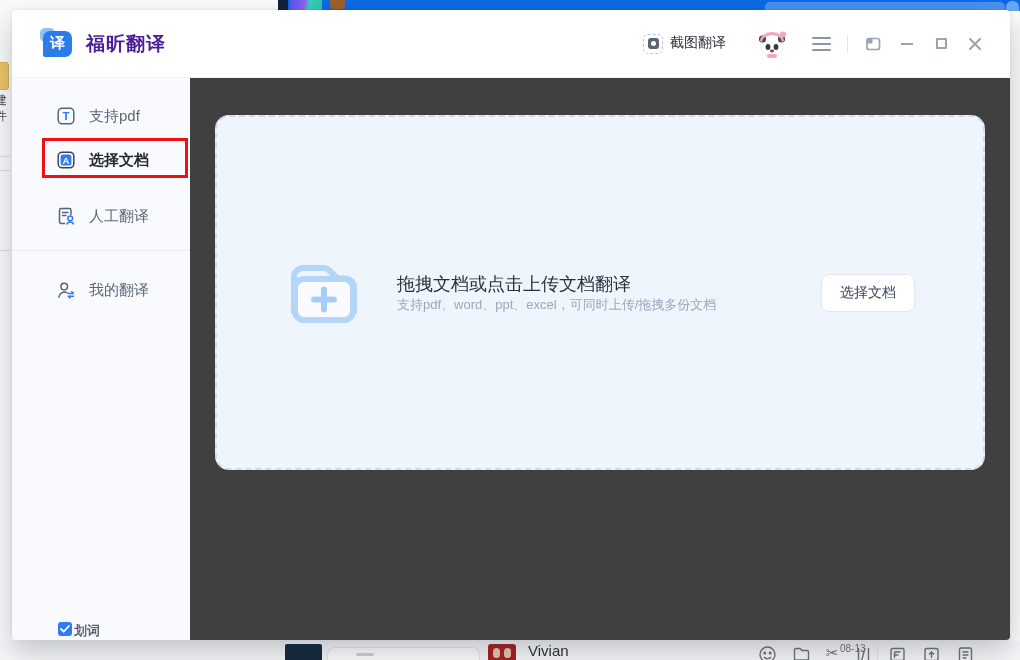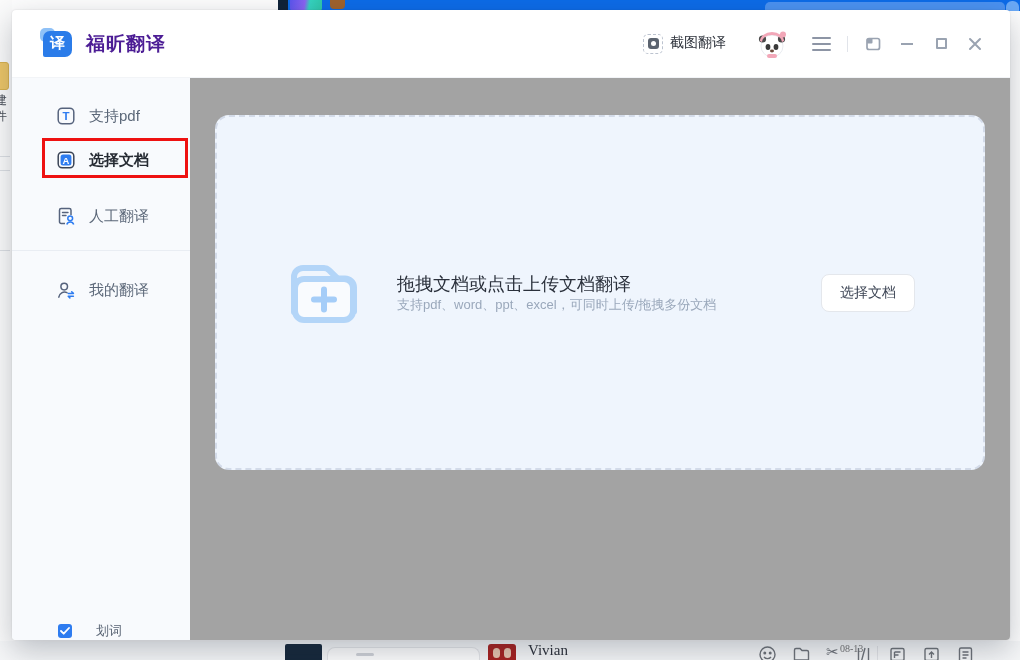--- a/index.html
+++ b/index.html
@@ -22,21 +22,21 @@
   
   .bg-left { position:absolute; left:0; top:0; width:12px; height:660px; background:#fbfbfb; z-index:1; }
   .bg-left .yellow-icon { position:absolute; left:-4px; top:62px; width:13px; height:28px; border-radius:3px; background:#ecc566; border:1px solid #d8b14e; }
   .bg-left .sliver-char { position:absolute; left:-5px; color:#4a4f58; font-size:12px; line-height:13px; }
   .bg-left .c1 { top:94px; }
   .bg-left .c2 { top:110px; }
   .bg-left .hline { position:absolute; left:0; width:10px; height:1px; background:#dcdfe3; }
   .bg-left .l1 { top:156px; } .bg-left .l2 { top:170px; } .bg-left .l3 { top:250px; }
 
   
-  .bg-bottom { position:absolute; left:0; top:641px; width:1020px; height:19px; background:#f6f7f8; z-index:1;font-family:Liberation Serif, serif; }
+  .bg-bottom { position:absolute; left:0; top:641px; width:1020px; height:19px; background:#f6f7f8; z-index:1; }
   .bg-bottom .navy-box { position:absolute; left:285px; top:3px; width:37px; height:16px; background:#15273a; border-radius:2px 2px 0 0; }
   .bg-bottom .light-pill { position:absolute; left:327px; top:6px; width:153px; height:13px; background:#fdfdfd; border:1px solid #e4e5e8; border-bottom:none; border-radius:8px 8px 0 0; }
   .bg-bottom .pill-dash { position:absolute; left:28px; top:5px; width:18px; height:3px; border-radius:2px; background:#cfd2d7; }
   .bg-bottom .red-avatar { position:absolute; left:488px; top:3px; width:28px; height:16px; background:#a7201f; border-radius:3px 3px 0 0; overflow:hidden; }
   .bg-bottom .ear { position:absolute; top:4px; width:7px; height:10px; border-radius:4px; background:#e8c3ae; }
   .bg-bottom .ear.e1 { left:5px; } .bg-bottom .ear.e2 { left:16px; }
   .bg-bottom .contact-name { position:absolute; left:528px; top:1px; font-size:15px; color:#2b2f38; }
   .bg-bottom .msg-time { position:absolute; left:840px; top:2px; font-size:10px; color:#737373; }
   .bg-bottom .vdiv { position:absolute; left:877px; top:5px; width:1px; height:14px; background:#e2e3e6; }
   .bg-bottom .tool-icons { position:absolute; left:758px; top:4px; display:flex; gap:15px; color:#6e7278; }
@@ -75,25 +75,25 @@
   
   .app-body { flex:1; display:flex; min-height:0; }
   .sidebar { width:178px; flex:0 0 178px; background:#f8fafd; position:relative; }
   .side-item { position:absolute; left:44px; height:24px; display:flex; align-items:center; gap:13px; cursor:pointer;
      font-size:15px; color:#5c6879; white-space:nowrap; }
   .side-item.active { color:#262b33; font-weight:bold; }
   .side-item svg { display:block; flex:0 0 auto; }
   .it-text { top:26px; } .it-doc { top:70px; } .it-human { top:126px; } .it-mine { top:200px; }
   .side-divider { position:absolute; left:0; top:172px; width:178px; height:1px; background:#e9edf3; }
   .highlight-box { position:absolute; left:30px; top:60px; width:146px; height:40px; border:3px solid #ee1111; pointer-events:none; }
-  .word-select { position:absolute; left:46px; top:544px; display:flex; align-items:center; gap:24px; cursor:pointer; }
+  .word-select { position:absolute; left:46px; top:544px; display:flex; gap:2px; cursor:pointer;font-weight:bold; }
   .checkbox { width:14px; height:14px; background:#2e7cf0; border-radius:3px; display:flex; align-items:center; justify-content:center; }
   .word-label { font-size:13px; color:#5a6575; }
 
-  .main-area { flex:1; position:relative; background:#a3a3a3; }
+  .main-area { flex:1; position:relative; background:#404040; }
   .dropzone { position:absolute; left:25px; right:25px; top:37px; height:355px; background:#eff5fd;
      border:2px dashed #d3dbe9; border-radius:14px; display:flex; align-items:center; padding:0 68px; cursor:pointer; }
   .dz-text { margin-left:34px; }
   .dz-title { font-size:18px; color:#2b313c; }
   .dz-sub { font-size:13px; color:#9aa8bb; }
   .dz-btn { margin-left:auto; min-width:94px; height:38px; padding:0 18px; background:#fff; border:1px solid #e4e7ec;
      border-radius:8px; font-size:14px; color:#3c4454; display:flex; align-items:center; justify-content:center; cursor:pointer; }
 </style>
 </head>
 <body>

